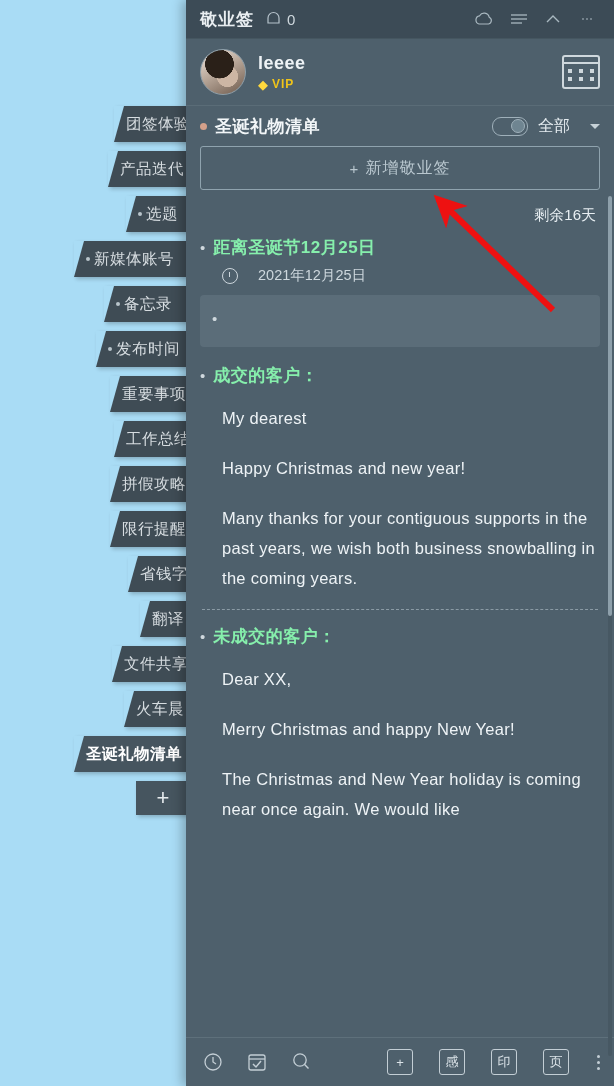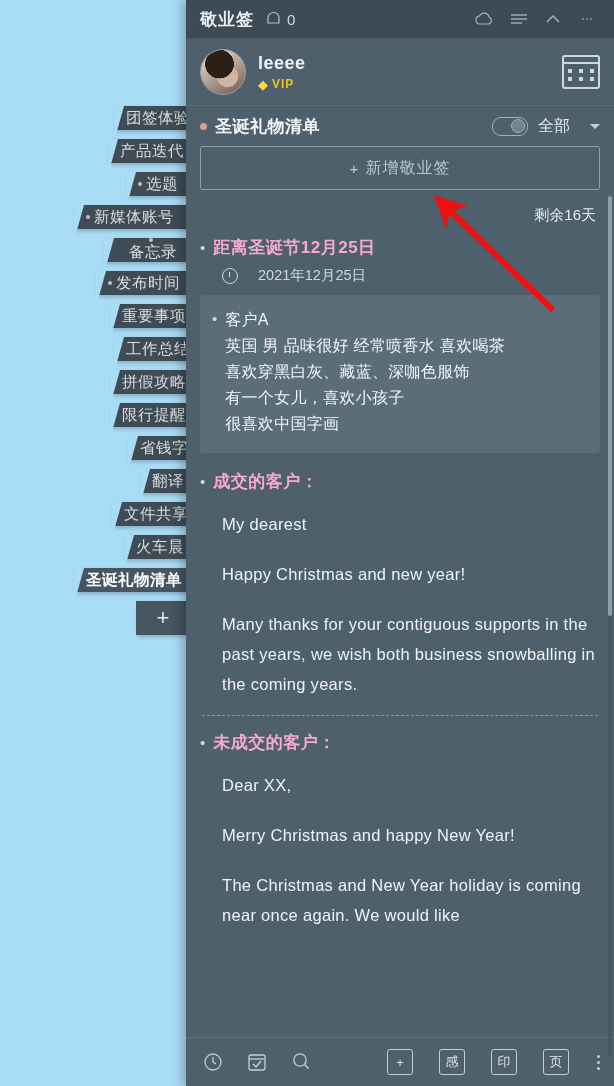--- a/index.html
+++ b/index.html
@@ -8,21 +8,21 @@
     background:#a9dcf5;
     font-family:"Liberation Sans","DejaVu Sans",sans-serif;
     position:relative;
   }
   .stage{position:absolute;inset:0;}
 
   
   .cat-list{position:absolute;left:0;top:106px;width:190px;}
   .cat{
     position:relative;
-    height:24px;margin-bottom:9px;
+    height:36px;margin-bottom:9px;
     background:#3f4c55;
     color:#d7dde1;
     font-size:15.5px;
     display:flex;align-items:center;
     padding-left:12px;
     box-shadow:2px 2px 4px rgba(0,0,0,.22);
     white-space:nowrap;
     letter-spacing:.5px;
   }
   .cat::before{
@@ -121,21 +121,21 @@
   }
   .addbtn .plus{font-size:15px;}
 
   
   .notes{flex:1;overflow:hidden;position:relative;padding:0 14px;}
   .remain{color:#e7eef2;font-size:15px;text-align:right;padding:4px 4px 10px 0;}
 
   .note{margin-bottom:10px;}
   .note-row{display:flex;}
   .bullet{color:#cfd8dd;font-size:15px;line-height:26px;margin-right:8px;flex:0 0 auto;}
-  .note-title{color:#f9a8d4;font-size:17px;font-weight:bold;line-height:26px;letter-spacing:.5px;}
+  .note-title{color:#86efac;font-size:17px;font-weight:bold;line-height:26px;letter-spacing:.5px;}
   .note-time{display:flex;align-items:center;gap:20px;margin:5px 0 0 22px;color:#cdd7dd;font-size:14.5px;}
   .clock-ico{
     width:14px;height:14px;border:1.4px solid #cdd7dd;border-radius:50%;position:relative;flex:0 0 14px;
   }
   .clock-ico::after{content:"";position:absolute;left:6px;top:3px;width:1.4px;height:5px;background:#cdd7dd;}
 
   .note-card{
     background:#5b6d79;border-radius:4px;padding:12px 14px 16px 12px;margin-top:4px;
   }
   .note-card .bullet{line-height:24px;}
@@ -182,21 +182,21 @@
           <span>产品迭代</span>
         </div>
         <div class="cat" style="margin-left: 126px;">
           <span class="dot"></span>
           <span>选题</span>
         </div>
         <div class="cat" style="margin-left: 74px;">
           <span class="dot"></span>
           <span>新媒体账号</span>
         </div>
-        <div class="cat" style="margin-left: 104px; flex-direction: column;">
+        <div class="cat" style="margin-left: 104px;">
           <span class="dot"></span>
           <span>备忘录</span>
         </div>
         <div class="cat" style="margin-left: 96px;">
           <span class="dot"></span>
           <span>发布时间</span>
         </div>
         <div class="cat" style="margin-left: 110px;">
           <span>重要事项</span>
         </div>
@@ -318,27 +318,20 @@
         </div>
         <div class="note-time">
           <span class="clock-ico"></span>
           <span>2021年12月25日</span>
         </div>
       </div>
 
       <div class="note-card">
         <div class="note-row">
           <span class="bullet">•</span>
-          <div>
-            <div class="ntext tt">客户A</div>
-            <div class="ntext">英国 男 品味很好 经常喷香水 喜欢喝茶</div>
-            <div class="ntext">喜欢穿黑白灰、藏蓝、深咖色服饰</div>
-            <div class="ntext">有一个女儿，喜欢小孩子</div>
-            <div class="ntext">很喜欢中国字画</div>
-          </div>
         </div>
       </div>
 
       <div class="note" style="margin-top:16px;">
         <div class="note-row">
           <span class="bullet">•</span>
           <span class="note-title">成交的客户：</span>
         </div>
         <div class="body-block">
           <div class="body-line" style="margin-left:0">My dearest</div>

